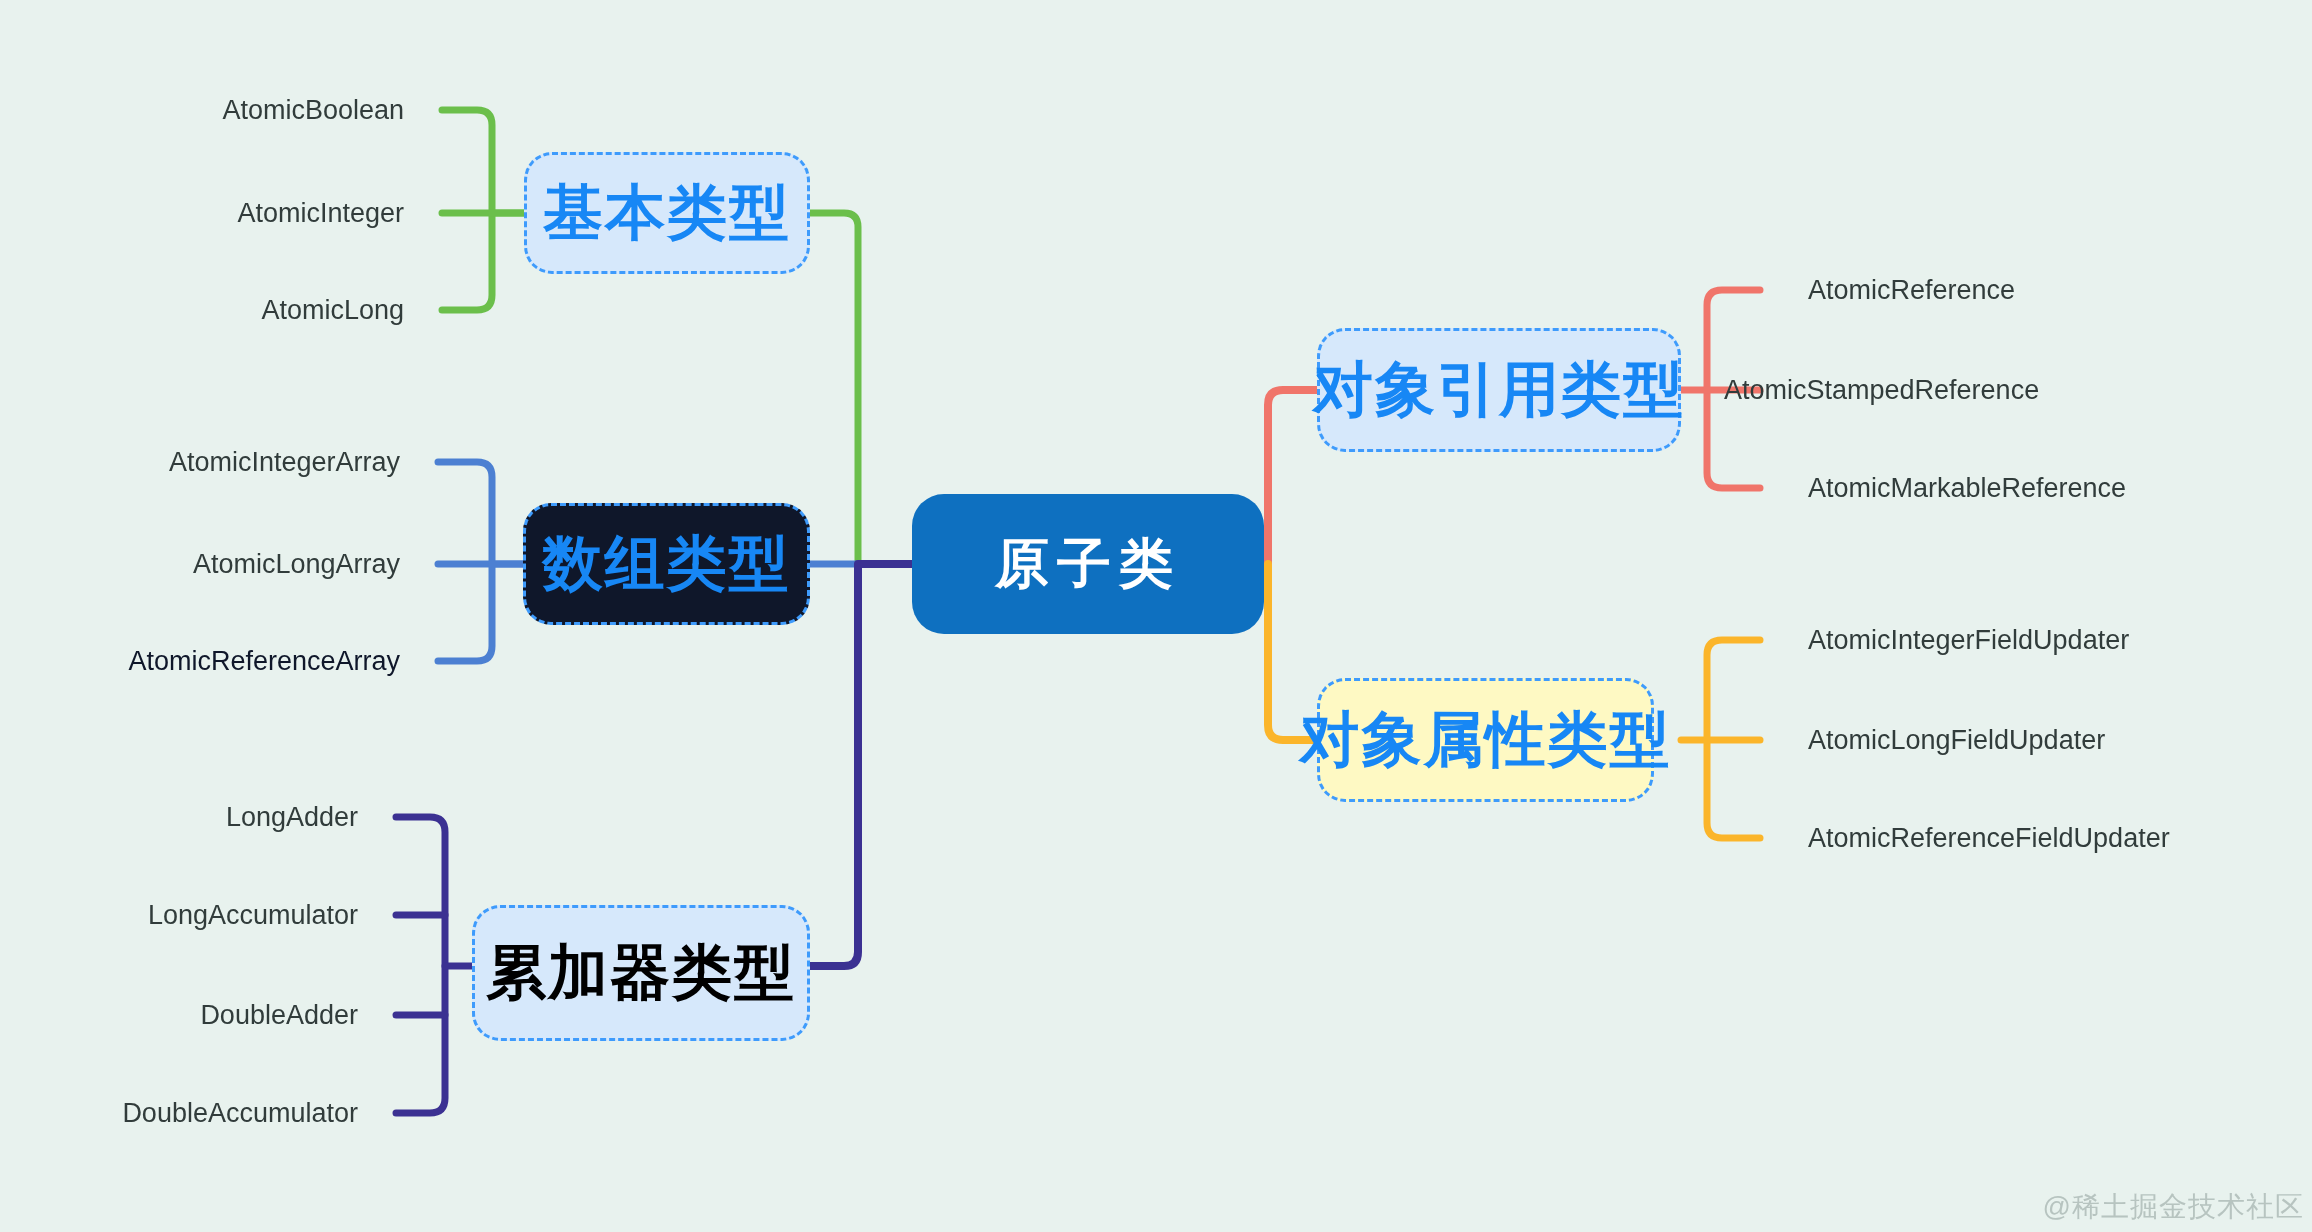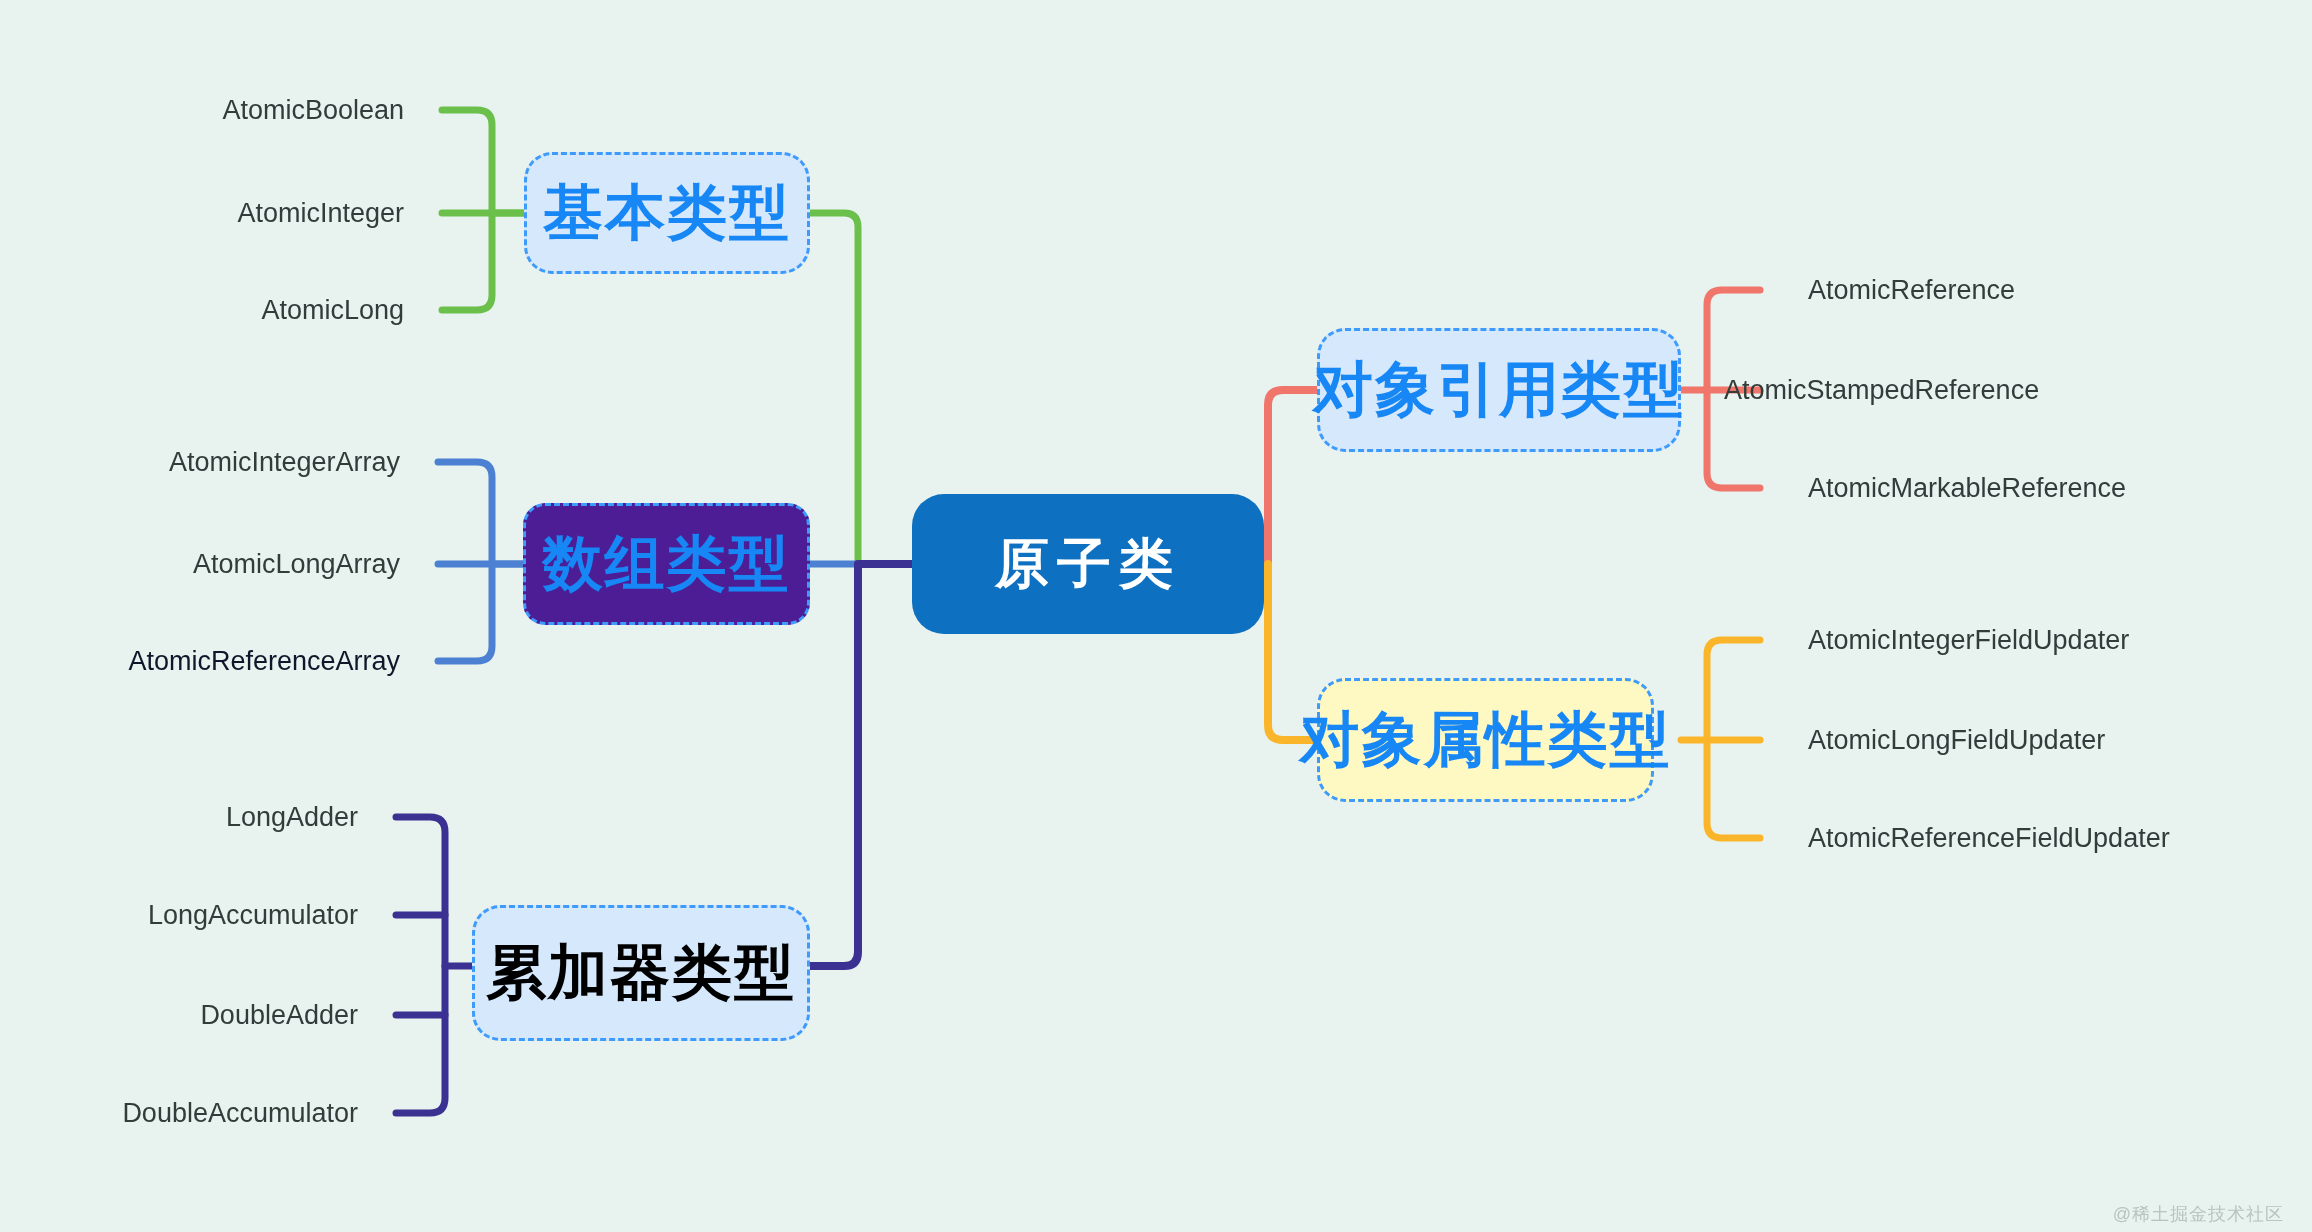--- a/index.html
+++ b/index.html
@@ -46,23 +46,23 @@
   .child-label {
     position: absolute;
     font-size: 27px;
     line-height: 34px;
     height: 34px;
     white-space: nowrap;
   }
   .child-label.left { text-align: center; }
   .watermark {
     position: absolute;
-    right: 28px;
+    right: 8px;
     bottom: 6px;
-    font-size: 18px;
+    font-size: 28px;
     letter-spacing: 1px;
   }
 </style>
 </head>
 <body style="background: rgb(232, 242, 238);">
 
 <div class="canvas">
 
   <svg class="connectors" id="connectors">
       <path d="M 442 110 H 477 Q 492 110 492 125 V 295 Q 492 310 477 310 H 442" stroke="#6bbf4b" stroke-width="7" fill="none" stroke-linecap="round"></path>
@@ -88,21 +88,21 @@
     </svg>
 
   <div class="topic root" id="node-root" style="left: 912px; top: 494px; width: 352px; height: 140px; background: rgb(14, 112, 192); color: rgb(255, 255, 255);">
     <span>原子类</span>
   </div>
 
   <div class="topic category" id="node-basic" style="left: 524px; top: 152px; width: 286px; height: 122px; background: rgb(214, 232, 251); border-color: rgb(62, 155, 252); color: rgb(23, 135, 245);">
     <span>基本类型</span>
   </div>
 
-  <div class="topic category" id="node-array" style="left: 523px; top: 503px; width: 287px; height: 122px; background: #4c1d95; border-color: rgb(62, 155, 252); color: rgb(23, 135, 245); border-radius: 22px;">
+  <div class="topic category" id="node-array" style="left: 523px; top: 503px; width: 287px; height: 122px; background: #0f172a; border-color: rgb(62, 155, 252); color: rgb(23, 135, 245);">
     <span>数组类型</span>
   </div>
 
   <div class="topic category" id="node-accumulator" style="left: 472px; top: 905px; width: 338px; height: 136px; background: rgb(214, 232, 251); border-color: rgb(62, 155, 252); color: #000000;">
     <span>累加器类型</span>
   </div>
 
   <div class="topic category" id="node-object-reference" style="left: 1317px; top: 328px; width: 364px; height: 124px; background: rgb(214, 232, 251); border-color: rgb(62, 155, 252); color: rgb(23, 135, 245);">
     <span>对象引用类型</span>
   </div>

